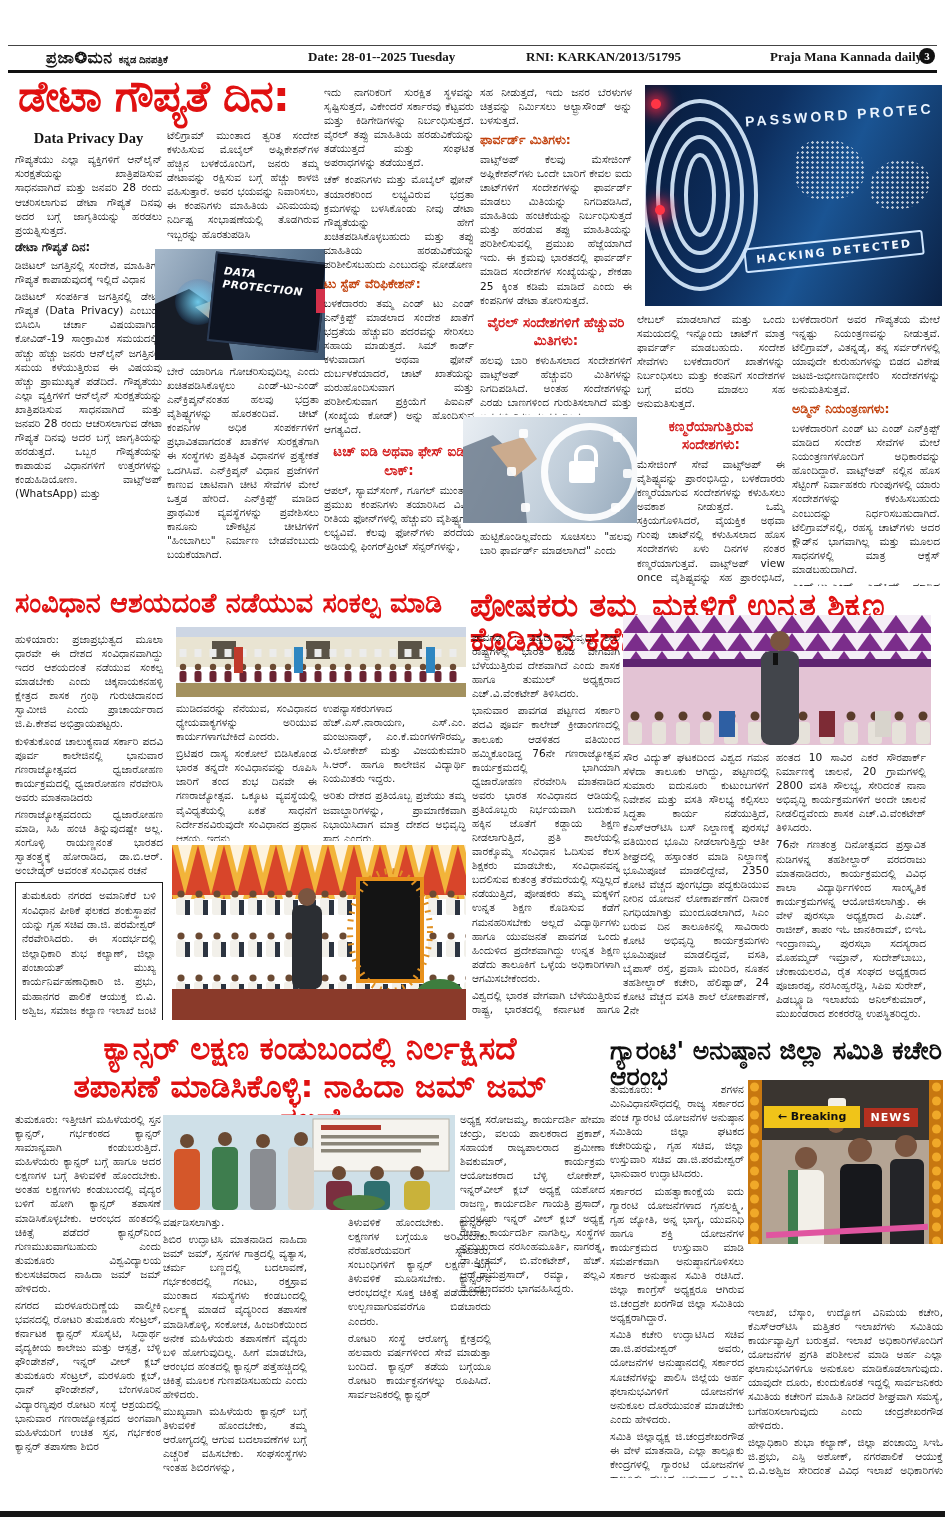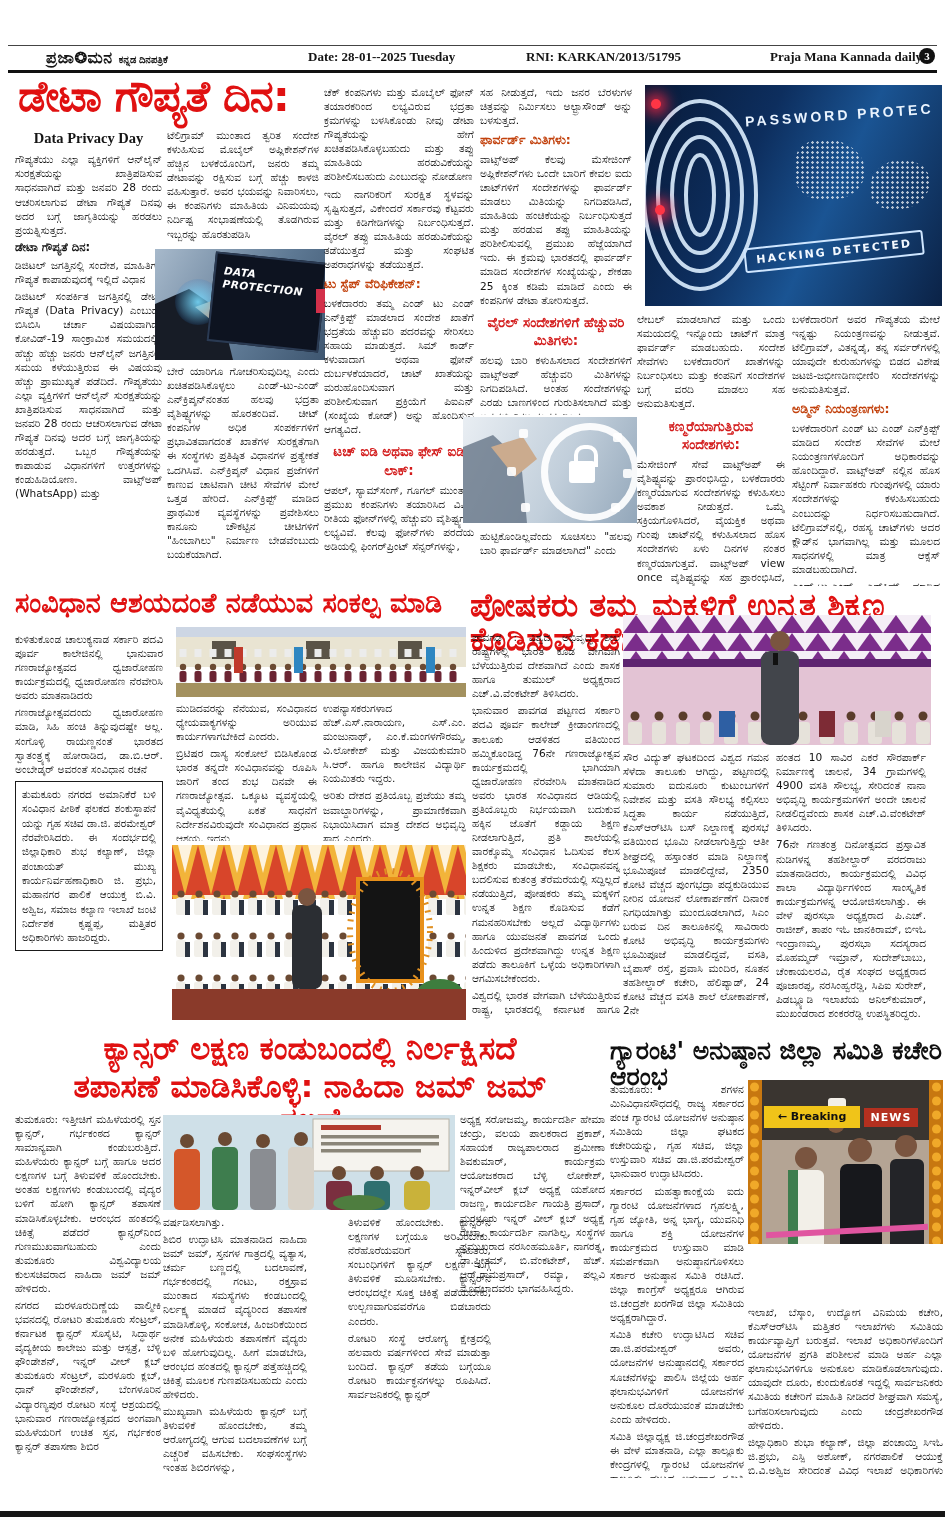--- a/index.html
+++ b/index.html
@@ -91,22 +91,22 @@
     <div id="dp-screen">
       <div id="dp-label">DATA PROTECTION</div>
     </div>
     <div id="dp-tab"></div>
   </div>
 
   <div class="col" style="left:167px;top:364px;width:152px;height:222px;">
       <div class="blk b-p">ಬೇರೆ ಯಾರಿಗೂ ಗೋಚರಿಸುವುದಿಲ್ಲ ಎಂದು ಖಚಿತಪಡಿಸಿಕೊಳ್ಳಲು ಎಂಡ್-ಟು-ಎಂಡ್ ಎನ್‌ಕ್ರಿಪ್ಶನ್‌ನಂತಹ ಹಲವು ಭದ್ರತಾ ವೈಶಿಷ್ಟ್ಯಗಳನ್ನು ಹೊರತಂದಿವೆ. ಚೀಟ್ ಕಂಪನಿಗಳ ಅಧಿಕ ಸಂಪರ್ಕಗಳಿಗೆ ಪ್ರಭಾವಿತವಾಗದಂತೆ ಖಾತೆಗಳ ಸುರಕ್ಷತೆಗಾಗಿ ಈ ಸಂಸ್ಥೆಗಳು ಪ್ರತಿಷ್ಠಿತ ವಿಧಾನಗಳ ಪ್ರತ್ಯೇಕತೆ ಒದಗಿಸಿವೆ. ಎನ್‌ಕ್ರಿಪ್ಶನ್ ವಿಧಾನ ಪ್ರಜೆಗಳಿಗೆ ಕಾಣುವ ಚಾಟಿನಾಗಿ ಚೀಟಿ ಸೇವೆಗಳ ಮೇಲೆ ಒತ್ತಡ ಹೇರಿದೆ. ಎನ್‌ಕ್ರಿಪ್ಟ್ ಮಾಡಿದ ಪ್ರಾಥಮಿಕ ವ್ಯವಸ್ಥೆಗಳನ್ನು ಪ್ರವೇಶಿಸಲು ಕಾನೂನು ಚೌಕಟ್ಟಿನ ಚೀಟಿಗಳಿಗೆ "ಹಿಂಬಾಗಿಲು" ನಿರ್ಮಾಣ ಬೇಡವೆಂಬುದು ಬಯಕೆಯಾಗಿದೆ.</div>
     </div>
   <div class="col" style="left:324px;top:85px;width:150px;height:500px;">
+      <div class="blk b-p">ಇದು ನಾಗರಿಕರಿಗೆ ಸುರಕ್ಷಿತ ಸ್ಥಳವನ್ನು ಸೃಷ್ಟಿಸುತ್ತದೆ, ವಿಕೇಂದರೆ ಸರ್ಕಾರವು ಕೆಟ್ಟವರು ಮತ್ತು ಕಿಡಿಗೇಡಿಗಳನ್ನು ನಿರ್ಬಂಧಿಸುತ್ತದೆ. ವೈರಲ್ ತಪ್ಪು ಮಾಹಿತಿಯ ಹರಡುವಿಕೆಯನ್ನು ತಡೆಯುತ್ತದೆ ಮತ್ತು ಸಂಘಟಿತ ಅಪರಾಧಗಳನ್ನು ತಡೆಯುತ್ತದೆ.</div>
       <div class="blk b-p">ಚೆಕ್ ಕಂಪನಿಗಳು ಮತ್ತು ಮೊಬೈಲ್ ಫೋನ್ ತಯಾರಕರಿಂದ ಲಭ್ಯವಿರುವ ಭದ್ರತಾ ಕ್ರಮಗಳನ್ನು ಬಳಸಿಕೊಂಡು ನೀವು ಡೇಟಾ ಗೌಪ್ಯತೆಯನ್ನು ಹೇಗೆ ಖಚಿತಪಡಿಸಿಕೊಳ್ಳಬಹುದು ಮತ್ತು ತಪ್ಪು ಮಾಹಿತಿಯ ಹರಡುವಿಕೆಯನ್ನು ಪರಿಶೀಲಿಸಬಹುದು ಎಂಬುದನ್ನು ನೋಡೋಣ</div>
-      <div class="blk b-p">ಇದು ನಾಗರಿಕರಿಗೆ ಸುರಕ್ಷಿತ ಸ್ಥಳವನ್ನು ಸೃಷ್ಟಿಸುತ್ತದೆ, ವಿಕೇಂದರೆ ಸರ್ಕಾರವು ಕೆಟ್ಟವರು ಮತ್ತು ಕಿಡಿಗೇಡಿಗಳನ್ನು ನಿರ್ಬಂಧಿಸುತ್ತದೆ. ವೈರಲ್ ತಪ್ಪು ಮಾಹಿತಿಯ ಹರಡುವಿಕೆಯನ್ನು ತಡೆಯುತ್ತದೆ ಮತ್ತು ಸಂಘಟಿತ ಅಪರಾಧಗಳನ್ನು ತಡೆಯುತ್ತದೆ.</div>
       <div class="blk b-sub">ಟು ಸ್ಟೆಪ್ ವೆರಿಫಿಕೇಶನ್:</div>
       <div class="blk b-p">ಬಳಕೆದಾರರು ತಮ್ಮ ಎಂಡ್ ಟು ಎಂಡ್ ಎನ್‌ಕ್ರಿಪ್ಟ್ ಮಾಡಲಾದ ಸಂದೇಶ ಖಾತೆಗೆ ಭದ್ರತೆಯ ಹೆಚ್ಚುವರಿ ಪದರವನ್ನು ಸೇರಿಸಲು ಸಹಾಯ ಮಾಡುತ್ತದೆ. ಸಿಮ್ ಕಾರ್ಡ್ ಕಳುವಾದಾಗ ಅಥವಾ ಫೋನ್ ದುರ್ಬಳಕೆಯಾದರೆ, ಚಾಟ್ ಖಾತೆಯನ್ನು ಮರುಹೊಂದಿಸುವಾಗ ಮತ್ತು ಪರಿಶೀಲಿಸುವಾಗ ಪ್ರಕ್ರಿಯೆಗೆ ಪಿಐಎನ್ (ಸಂಖ್ಯೆಯ ಕೋಡ್) ಅನ್ನು ಹೊಂದಿಸುವ ಆಗತ್ಯವಿದೆ.</div>
       <div class="blk b-subc">ಟಚ್ ಐಡಿ ಅಥವಾ ಫೇಸ್ ಐಡಿ ಲಾಕ್:</div>
       <div class="blk b-p">ಆಪಲ್, ಸ್ಯಾಮ್‌ಸಂಗ್, ಗೂಗಲ್ ಮುಂತಾದ ಪ್ರಮುಖ ಕಂಪನಿಗಳು ತಯಾರಿಸಿದ ವಿವಿಧ ರೀತಿಯ ಫೋನ್‌ಗಳಲ್ಲಿ ಹೆಚ್ಚುವರಿ ವೈಶಿಷ್ಟ್ಯಗಳು ಲಭ್ಯವಿವೆ. ಕೆಲವು ಫೋನ್‌ಗಳು ಪರದೆಯ ಅಡಿಯಲ್ಲಿ ಫಿಂಗರ್‌ಪ್ರಿಂಟ್ ಸೆನ್ಸರ್‌ಗಳನ್ನು,</div>
     </div>
   <div class="col" style="left:480px;top:85px;width:152px;height:330px;">
       <div class="blk b-p">ಸಹ ನೀಡುತ್ತದೆ, ಇದು ಜನರ ಬೆರಳುಗಳ ಚಿತ್ರವನ್ನು ನಿರ್ಮಿಸಲು ಅಲ್ಟ್ರಾಸೌಂಡ್ ಅನ್ನು ಬಳಸುತ್ತದೆ.</div>
       <div class="blk b-sub">ಫಾರ್ವರ್ಡ್ ಮಿತಿಗಳು:</div>
       <div class="blk b-p">ವಾಟ್ಸ್‌ಅಪ್ ಕೆಲವು ಮೆಸೇಜಿಂಗ್ ಅಪ್ಲಿಕೇಶನ್‌ಗಳು ಒಂದೇ ಬಾರಿಗೆ ಕೇವಲ ಐದು ಚಾಟ್‌ಗಳಿಗೆ ಸಂದೇಶಗಳನ್ನು ಫಾರ್ವರ್ಡ್ ಮಾಡಲು ಮಿತಿಯನ್ನು ನಿಗದಿಪಡಿಸಿದೆ, ಮಾಹಿತಿಯ ಹಂಚಿಕೆಯನ್ನು ನಿರ್ಬಂಧಿಸುತ್ತದೆ ಮತ್ತು ಹರಡುವ ತಪ್ಪು ಮಾಹಿತಿಯನ್ನು ಪರಿಶೀಲಿಸುವಲ್ಲಿ ಪ್ರಮುಖ ಹೆಜ್ಜೆಯಾಗಿದೆ ಇದು. ಈ ಕ್ರಮವು ಭಾರತದಲ್ಲಿ ಫಾರ್ವರ್ಡ್ ಮಾಡಿದ ಸಂದೇಶಗಳ ಸಂಖ್ಯೆಯನ್ನು, ಶೇಕಡಾ 25 ಕ್ಕಿಂತ ಕಡಿಮೆ ಮಾಡಿದೆ ಎಂದು ಈ ಕಂಪನಿಗಳ ಡೇಟಾ ತೋರಿಸುತ್ತದೆ.</div>
       <div class="blk b-subc">ವೈರಲ್ ಸಂದೇಶಗಳಿಗೆ ಹೆಚ್ಚುವರಿ ಮಿತಿಗಳು:</div>
@@ -159,20 +159,21 @@
       <div class="blk b-p">ಬಳಕೆದಾರರಿಗೆ ಅವರ ಗೌಪ್ಯತೆಯ ಮೇಲೆ ಇನ್ನಷ್ಟು ನಿಯಂತ್ರಣವನ್ನು ನೀಡುತ್ತವೆ. ಟೆಲಿಗ್ರಾಮ್, ವಿತನ್ನಡೈ, ತನ್ನ ಸರ್ವರ್‌ಗಳಲ್ಲಿ ಯಾವುದೇ ಕುರುಹುಗಳನ್ನು ಬಿಡದ ವಿಶೇಷ ಜಟಜಿ-ಜಭೀಣಡಿಣಭೀಣಿರಿ ಸಂದೇಶಗಳನ್ನು ಅನುಮತಿಸುತ್ತವೆ.</div>
       <div class="blk b-sub">ಅಡ್ಮಿನ್ ನಿಯಂತ್ರಣಗಳು:</div>
       <div class="blk b-p">ಬಳಕೆದಾರರಿಗೆ ಎಂಡ್ ಟು ಎಂಡ್ ಎನ್‌ಕ್ರಿಪ್ಟ್ ಮಾಡಿದ ಸಂದೇಶ ಸೇವೆಗಳ ಮೇಲೆ ನಿಯಂತ್ರಣಗಳೊಂದಿಗೆ ಅಧಿಕಾರವನ್ನು ಹೊಂದಿದ್ದಾರೆ. ವಾಟ್ಸ್‌ಅಪ್ ನಲ್ಲಿನ ಹೊಸ ಸೆಟ್ಟಿಂಗ್ ನಿರ್ವಾಹಕರು ಗುಂಪುಗಳಲ್ಲಿ ಯಾರು ಸಂದೇಶಗಳನ್ನು ಕಳುಹಿಸಬಹುದು ಎಂಬುದನ್ನು ನಿರ್ಧರಿಸಬಹುದಾಗಿದೆ. ಟೆಲಿಗ್ರಾಮ್‌ನಲ್ಲಿ, ರಹಸ್ಯ ಚಾಟ್‌ಗಳು ಅದರ ಕ್ಲೌಡ್‌ನ ಭಾಗವಾಗಿಲ್ಲ ಮತ್ತು ಮೂಲದ ಸಾಧನಗಳಲ್ಲಿ ಮಾತ್ರ ಆಕ್ಸೆಸ್ ಮಾಡಬಹುದಾಗಿದೆ.</div>
       <div class="blk b-p">ಎಂಡ್-ಟು-ಎಂಡ್ ಎನ್‌ಕ್ರಿಪ್ಟ್ ಮಾಡಿದ ಬ್ಯಾಕಪ್: ವಾಟ್ಸ್‌ಅಪ್ ಬಳಕೆದಾರರು ಈಗ iCloud ಅಥವಾ Google ಡ್ರೈವ್‌ನಲ್ಲಿ ತಮ್ಮ ಚಾಟ್ ಬ್ಯಾಕಪ್‌ಗಳನ್ನು ರಕ್ಷಿಸಲು ಎಂಡ್-ಟು-ಎಂಡ್ ಎನ್‌ಕ್ರಿಪ್ಶನ್ ಬಳಸಬಹುದಾಗಿದೆ.</div>
     </div>
 
   <div class="headline" style="left:15px;top:589px;width:450px;font-size:27px;">ಸಂವಿಧಾನ ಆಶಯದಂತೆ ನಡೆಯುವ ಸಂಕಲ್ಪ ಮಾಡಿ</div>
   <div class="headline" style="left:470px;top:589px;width:472px;font-size:32px;">ಪೋಷಕರು ತಮ್ಮ ಮಕ್ಕಳಿಗೆ ಉನ್ನತ ಶಿಕ್ಷಣ ಕೊಡಿಸುವ ಕಡೆಗೆ ಗಮನಹರಿಸಿ</div>
 
   <div class="col" style="left:15px;top:632px;width:148px;height:388px;">
+      <div class="blk b-p">ಹುಳಿಯಾರು: ಪ್ರಜಾಪ್ರಭುತ್ವದ ಮೂಲಾ ಧಾರವೇ ಈ ದೇಶದ ಸಂವಿಧಾನವಾಗಿದ್ದು ಇದರ ಆಶಯದಂತೆ ನಡೆಯುವ ಸಂಕಲ್ಪ ಮಾಡಬೇಕು ಎಂದು ಚಿಕ್ಕನಾಯಕನಹಳ್ಳಿ ಕ್ಷೇತ್ರದ ಶಾಸಕ ಗ್ರಂಥಿ ಗುರುಚಿದಾನಂದ ಸ್ವಾಮೀಜಿ ಎಂದು ಪ್ರಾಚಾರ್ಯರಾದ ಜಿ.ಪಿ.ಕೇಶವ ಅಭಿಪ್ರಾಯಪಟ್ಟರು.</div>
       <div class="blk b-p">ಕುಳಿತುಕೊಂಡ ಚಾಲುಕ್ಯನಾಡ ಸರ್ಕಾರಿ ಪದವಿ ಪೂರ್ವ ಕಾಲೇಜಿನಲ್ಲಿ ಭಾನುವಾರ ಗಣರಾಜ್ಯೋತ್ಸವದ ಧ್ವಜಾರೋಹಣ ಕಾರ್ಯಕ್ರಮದಲ್ಲಿ ಧ್ವಜಾರೋಹಣ ನೆರವೇರಿಸಿ ಅವರು ಮಾತನಾಡಿದರು</div>
       <div class="blk b-p">ಗಣರಾಜ್ಯೋತ್ಸವದಂದು ಧ್ವಜಾರೋಹಣ ಮಾಡಿ, ಸಿಹಿ ಹಂಚಿ ತಿನ್ನುವುದಷ್ಟೇ ಅಲ್ಲ. ಸಂಗೊಳ್ಳಿ ರಾಯಣ್ಣನಂತೆ ಭಾರತದ ಸ್ವಾತಂತ್ರ್ಯಕ್ಕೆ ಹೋರಾಡಿದ, ಡಾ.ಬಿ.ಆರ್. ಅಂಬೇಡ್ಕರ್ ಅವರಂತೆ ಸಂವಿಧಾನ ರಚನೆ</div>
       <div class="blk b-box">ತುಮಕೂರು ನಗರದ ಅಮಾನಿಕೆರೆ ಬಳಿ ಸಂವಿಧಾನ ಪೀಠಿಕೆ ಫಲಕದ ಶಂಕುಸ್ಥಾಪನೆ ಯನ್ನು ಗೃಹ ಸಚಿವ ಡಾ.ಜಿ. ಪರಮೇಶ್ವರ್ ನೆರವೇರಿಸಿದರು. ಈ ಸಂದರ್ಭದಲ್ಲಿ ಜಿಲ್ಲಾಧಿಕಾರಿ ಶುಭ ಕಲ್ಯಾಣ್, ಜಿಲ್ಲಾ ಪಂಚಾಯತ್ ಮುಖ್ಯ ಕಾರ್ಯನಿರ್ವಹಣಾಧಿಕಾರಿ ಜಿ. ಪ್ರಭು, ಮಹಾನಗರ ಪಾಲಿಕೆ ಆಯುಕ್ತ ಬಿ.ವಿ. ಅಶ್ವಿಜ, ಸಮಾಜ ಕಲ್ಯಾಣ ಇಲಾಖೆ ಜಂಟಿ ನಿರ್ದೇಶಕ ಕೃಷ್ಣಪ್ಪ, ಮತ್ತಿತರ ಅಧಿಕಾರಿಗಳು ಹಾಜರಿದ್ದರು.</div>
     </div>
 
   <div class="photo" style="left:176px;top:627px;width:290px;height:70px;">
     <svg width="290" height="70" viewBox="0 0 290 70">
       <defs>
         <pattern id="pStud" width="15" height="34" patternUnits="userSpaceOnUse">
           <circle cx="7" cy="6" r="3.2" fill="#6b4a33"></circle>
@@ -255,21 +256,21 @@
       <rect x="138" y="36" width="38" height="94" rx="9" fill="#42454b"></rect>
       <circle cx="157" cy="26" r="10" fill="#7a5540"></circle>
       <rect x="150" y="38" width="5" height="12" fill="#111"></rect>
     </svg>
   </div>
 
   <div class="col" style="left:623px;top:750px;width:146px;height:272px;">
       <div class="blk b-p">ಸೌರ ವಿದ್ಯುತ್ ಘಟಕದಿಂದ ವಿಶ್ವದ ಗಮನ ಸೆಳೆದಾ ತಾಲೂಕು ಆಗಿದ್ದು, ಪಟ್ಟಣದಲ್ಲಿ ಸುಮಾರು ಐದುನೂರು ಕುಟುಂಬಗಳಿಗೆ ನಿವೇಶನ ಮತ್ತು ವಸತಿ ಸೌಲಭ್ಯ ಕಲ್ಪಿಸಲು ಸಿದ್ಧತಾ ಕಾರ್ಯ ನಡೆಯುತ್ತಿದೆ, ಕೆಎಸ್‌ಆರ್‌ಟಿಸಿ ಬಸ್ ನಿಲ್ದಾಣಕ್ಕೆ ಪುರಸಭೆ ವತಿಯಿಂದ ಭೂಮಿ ನೀಡಲಾಗುತ್ತಿದ್ದು ಆತೀ ಶೀಘ್ರದಲ್ಲಿ ಹಸ್ತಾಂತರ ಮಾಡಿ ನಿಲ್ದಾಣಕ್ಕೆ ಭೂಮಿಪೂಜೆ ಮಾಡಲಿದ್ದೇವೆ, 2350 ಕೋಟಿ ವೆಚ್ಚದ ಪುಂಗಭದ್ರಾ ಪದ್ದಕುಡಿಯುವ ನೀರಿನ ಯೋಜನೆ ಲೋಕಾರ್ಪಣೆಗೆ ದಿನಾಂಕ ನಿಗಧಿಯಾಗಿತ್ತು ಮುಂದೂಡಲಾಗಿದೆ, ಸಿಎಂ ಬರುವ ದಿನ ತಾಲೂಕಿನಲ್ಲಿ ಸಾವಿರಾರು ಕೋಟಿ ಅಭಿವೃದ್ಧಿ ಕಾರ್ಯಕ್ರಮಗಳು ಭೂಮಿಪೂಜೆ ಮಾಡಲಿದ್ದವೆ, ವಸತಿ, ಬೈಪಾಸ್ ರಸ್ತೆ, ಪ್ರವಾಸಿ ಮಂದಿರ, ನೂತನ ತಹಶೀಲ್ದಾರ್ ಕಚೇರಿ, ಹೆಲಿಪ್ಯಾಡ್, 24 ಕೋಟಿ ವೆಚ್ಚದ ವಸತಿ ಶಾಲೆ ಲೋಕಾರ್ಪಣೆ, 2ನೇ</div>
     </div>
   <div class="col" style="left:776px;top:750px;width:150px;height:272px;">
-      <div class="blk b-p">ಹಂತದ 10 ಸಾವಿರ ಎಕರೆ ಸೌರಪಾರ್ಕ್ ನಿರ್ಮಾಣಕ್ಕೆ ಚಾಲನೆ, 34 ಗ್ರಾಮಗಳಲ್ಲಿ 4900 ವಸತಿ ಸೌಲಭ್ಯ, ಸೇರಿದಂತೆ ನಾನಾ ಅಭಿವೃದ್ಧಿ ಕಾರ್ಯಕ್ರಮಗಳಿಗೆ ಅಂದೇ ಚಾಲನೆ ನೀಡಲಿದ್ದವೆಂದು ಶಾಸಕ ಎಚ್.ವಿ.ವೆಂಕಟೇಶ್ ತಿಳಿಸಿದರು.</div>
+      <div class="blk b-p">ಹಂತದ 10 ಸಾವಿರ ಎಕರೆ ಸೌರಪಾರ್ಕ್ ನಿರ್ಮಾಣಕ್ಕೆ ಚಾಲನೆ, 20 ಗ್ರಾಮಗಳಲ್ಲಿ 2800 ವಸತಿ ಸೌಲಭ್ಯ, ಸೇರಿದಂತೆ ನಾನಾ ಅಭಿವೃದ್ಧಿ ಕಾರ್ಯಕ್ರಮಗಳಿಗೆ ಅಂದೇ ಚಾಲನೆ ನೀಡಲಿದ್ದವೆಂದು ಶಾಸಕ ಎಚ್.ವಿ.ವೆಂಕಟೇಶ್ ತಿಳಿಸಿದರು.</div>
       <div class="blk b-p">76ನೇ ಗಣತಂತ್ರ ದಿನೋತ್ಸವದ ಪ್ರಸ್ತಾವಿತ ನುಡಿಗಳನ್ನ ತಹಶೀಲ್ದಾರ್ ವರದರಾಜು ಮಾತನಾಡಿದರು, ಕಾರ್ಯಕ್ರಮದಲ್ಲಿ ವಿವಿಧ ಶಾಲಾ ವಿದ್ಯಾರ್ಥಿಗಳಿಂದ ಸಾಂಸ್ಕೃತಿಕ ಕಾರ್ಯಕ್ರಮಗಳನ್ನ ಆಯೋಜಿಸಲಾಗಿತ್ತು. ಈ ವೇಳೆ ಪುರಸಭಾ ಅಧ್ಯಕ್ಷರಾದ ಪಿ.ಎಚ್. ರಾಜೀಶ್, ತಾಪಂ ಇಓ ಜಾನಕಿರಾಮ್, ಬಿಇಓ ಇಂದ್ರಾಣಮ್ಮ, ಪುರಸಭಾ ಸದಸ್ಯರಾದ ಮೊಹಮ್ಮದ್ ಇಮ್ರಾನ್, ಸುದೇಶ್‌ಬಾಬು, ಚೆಂಕಾಯಲರವಿ, ರೈತ ಸಂಘದ ಅಧ್ಯಕ್ಷರಾದ ಪೂಜಾರಪ್ಪ, ನರಸಿಂಹ್ವರೆಡ್ಡಿ, ಸಿಪಿಐ ಸುರೇಶ್, ಪಿಡಬ್ಲ್ಯೂಡಿ ಇಲಾಖೆಯ ಅನಿಲ್‌ಕುಮಾರ್, ಮುಖಂಡ‌ರಾದ ಶಂಕರರೆಡ್ಡಿ ಉಪಸ್ಥಿತರಿದ್ದರು.</div>
     </div>
 
   <div class="headline" style="left:40px;top:1032px;width:540px;font-size:31px;text-align:center;">ಕ್ಯಾನ್ಸರ್ ಲಕ್ಷಣ ಕಂಡುಬಂದಲ್ಲಿ ನಿರ್ಲಕ್ಷಿಸದೆ</div>
   <div class="headline" style="left:40px;top:1070px;width:540px;font-size:31px;text-align:center;">ತಪಾಸಣೆ ಮಾಡಿಸಿಕೊಳ್ಳಿ: ನಾಹಿದಾ ಜಮ್ ಜಮ್ ಸಲಹೆ</div>
 
   <div class="col" style="left:15px;top:1112px;width:146px;height:378px;">
       <div class="blk b-p">ತುಮಕೂರು: ಇತ್ತೀಚಿಗೆ ಮಹಿಳೆಯರಲ್ಲಿ ಸ್ತನ ಕ್ಯಾನ್ಸರ್, ಗರ್ಭಕಂಠದ ಕ್ಯಾನ್ಸರ್ ಸಾಮಾನ್ಯವಾಗಿ ಕಂಡುಬರುತ್ತಿದೆ. ಮಹಿಳೆಯರು ಕ್ಯಾನ್ಸರ್ ಬಗ್ಗೆ ಹಾಗೂ ಅದರ ಲಕ್ಷಣಗಳ ಬಗ್ಗೆ ತಿಳುವಳಿಕೆ ಹೊಂದಬೇಕು. ಅಂತಹ ಲಕ್ಷಣಗಳು ಕಂಡುಬಂದಲ್ಲಿ ವೈದ್ಯರ ಬಳಿಗೆ ಹೋಗಿ ಕ್ಯಾನ್ಸರ್ ತಪಾಸಣೆ ಮಾಡಿಸಿಕೊಳ್ಳಬೇಕು. ಆರಂಭದ ಹಂತದಲ್ಲಿ ಚಿಕಿತ್ಸೆ ಪಡೆದರೆ ಕ್ಯಾನ್ಸರ್‌ನಿಂದ ಗುಣಮುಖವಾಗಬಹುದು ಎಂದು ತುಮಕೂರು ವಿಶ್ವವಿದ್ಯಾಲಯ ಕುಲಸಚಿವರಾದ ನಾಹಿದಾ ಜಮ್ ಜಮ್ ಹೇಳಿದರು.</div>
       <div class="blk b-p">ನಗರದ ಮರಳೂರುದಿಣ್ಣೆಯ ವಾಲ್ಮೀಕಿ ಭವನದಲ್ಲಿ ರೋಟರಿ ತುಮಕೂರು ಸೆಂಟ್ರಲ್, ಕರ್ನಾಟಕ ಕ್ಯಾನ್ಸರ್ ಸೊಸೈಟಿ, ಸಿದ್ಧಾರ್ಥ ವೈದ್ಯಕೀಯ ಕಾಲೇಜು ಮತ್ತು ಆಸ್ಪತ್ರೆ, ಬೆಳ್ಳಿ ಫೌಂಡೇಶನ್, ಇನ್ನರ್ ವೀಲ್ ಕ್ಲಬ್ ತುಮಕೂರು ಸೆಂಟ್ರಲ್, ಮರಳೂರು ಕ್ಲಬ್, ಧಾನ್ ಫೌಂಡೇಶನ್, ಬೆಂಗಳೂರಿನ ವಿದ್ಯಾರಣ್ಯಪುರ ರೋಟರಿ ಸಂಸ್ಥೆ ಆಶ್ರಯದಲ್ಲಿ ಭಾನುವಾರ ಗಣರಾಜ್ಯೋತ್ಸವದ ಅಂಗವಾಗಿ ಮಹಿಳೆಯರಿಗೆ ಉಚಿತ ಸ್ತನ, ಗರ್ಭಕಂಠ ಕ್ಯಾನ್ಸರ್ ತಪಾಸಣಾ ಶಿಬಿರ</div>
     </div>

